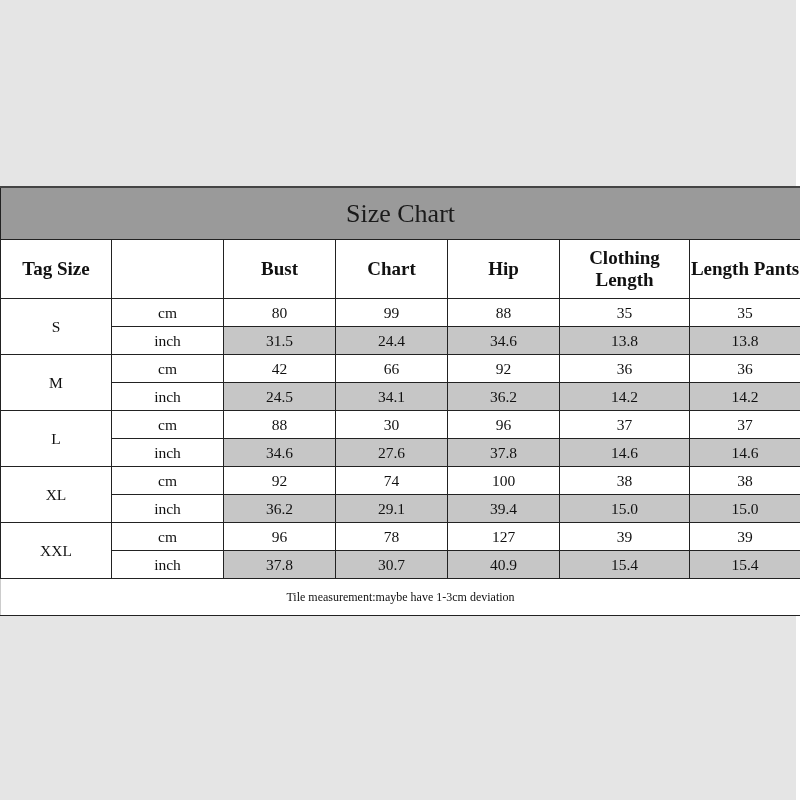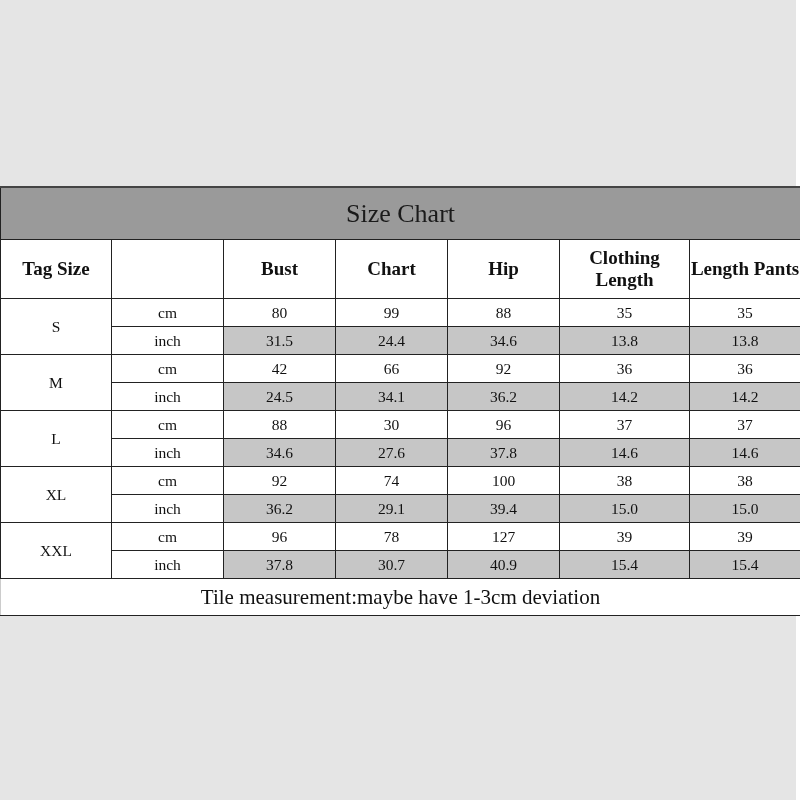--- a/index.html
+++ b/index.html
@@ -54,21 +54,21 @@
     font-size: 15.5px;
     background: #ffffff;
   }
   .unit-cell {
     background: #ffffff;
   }
   .row-cm td.val { background: #ffffff; }
   .row-inch td.val { background: #c6c6c6; }
   .footer-cell {
     height: 36px;
-    font-size: 21px;
+    font-size: 12px;
     background: #ffffff;
     border-left: 1px solid #ccc !important;
     border-right: 1px solid #ccc !important;
     margin-left: 40px;
   }
 </style>
 </head>
 <body>
 
 <div class="page">

